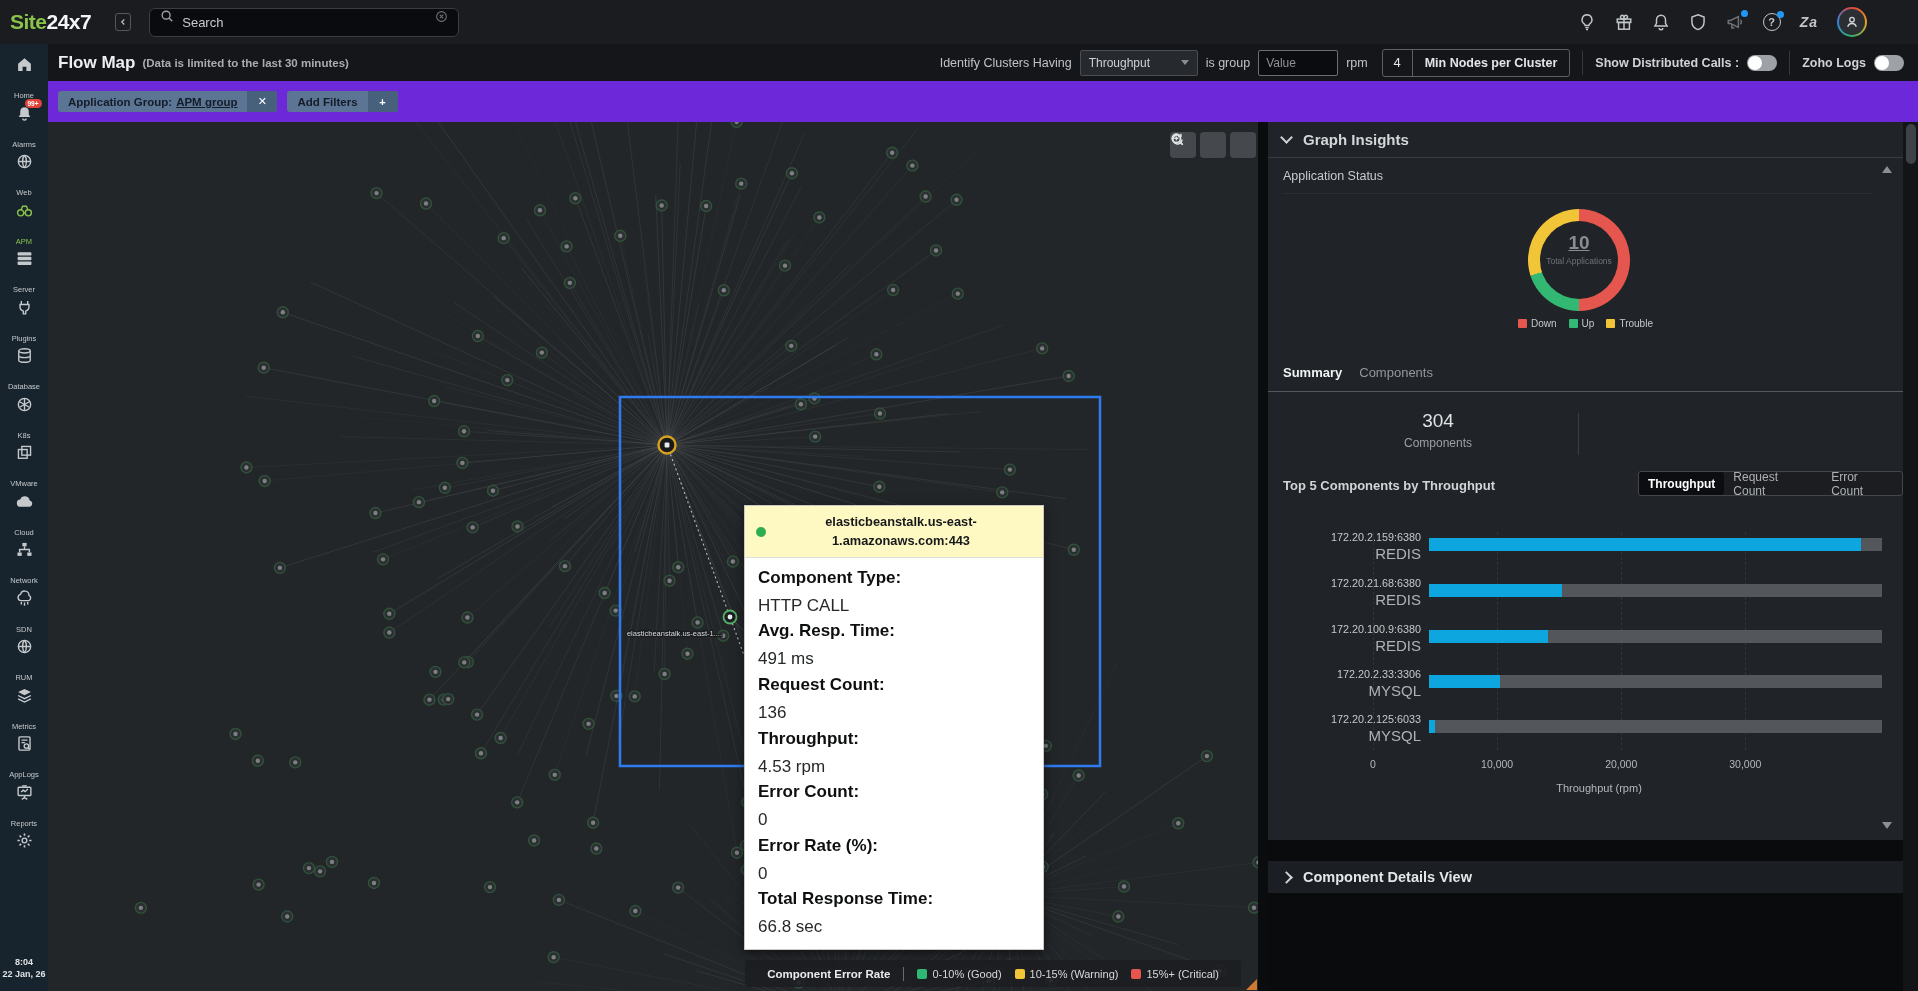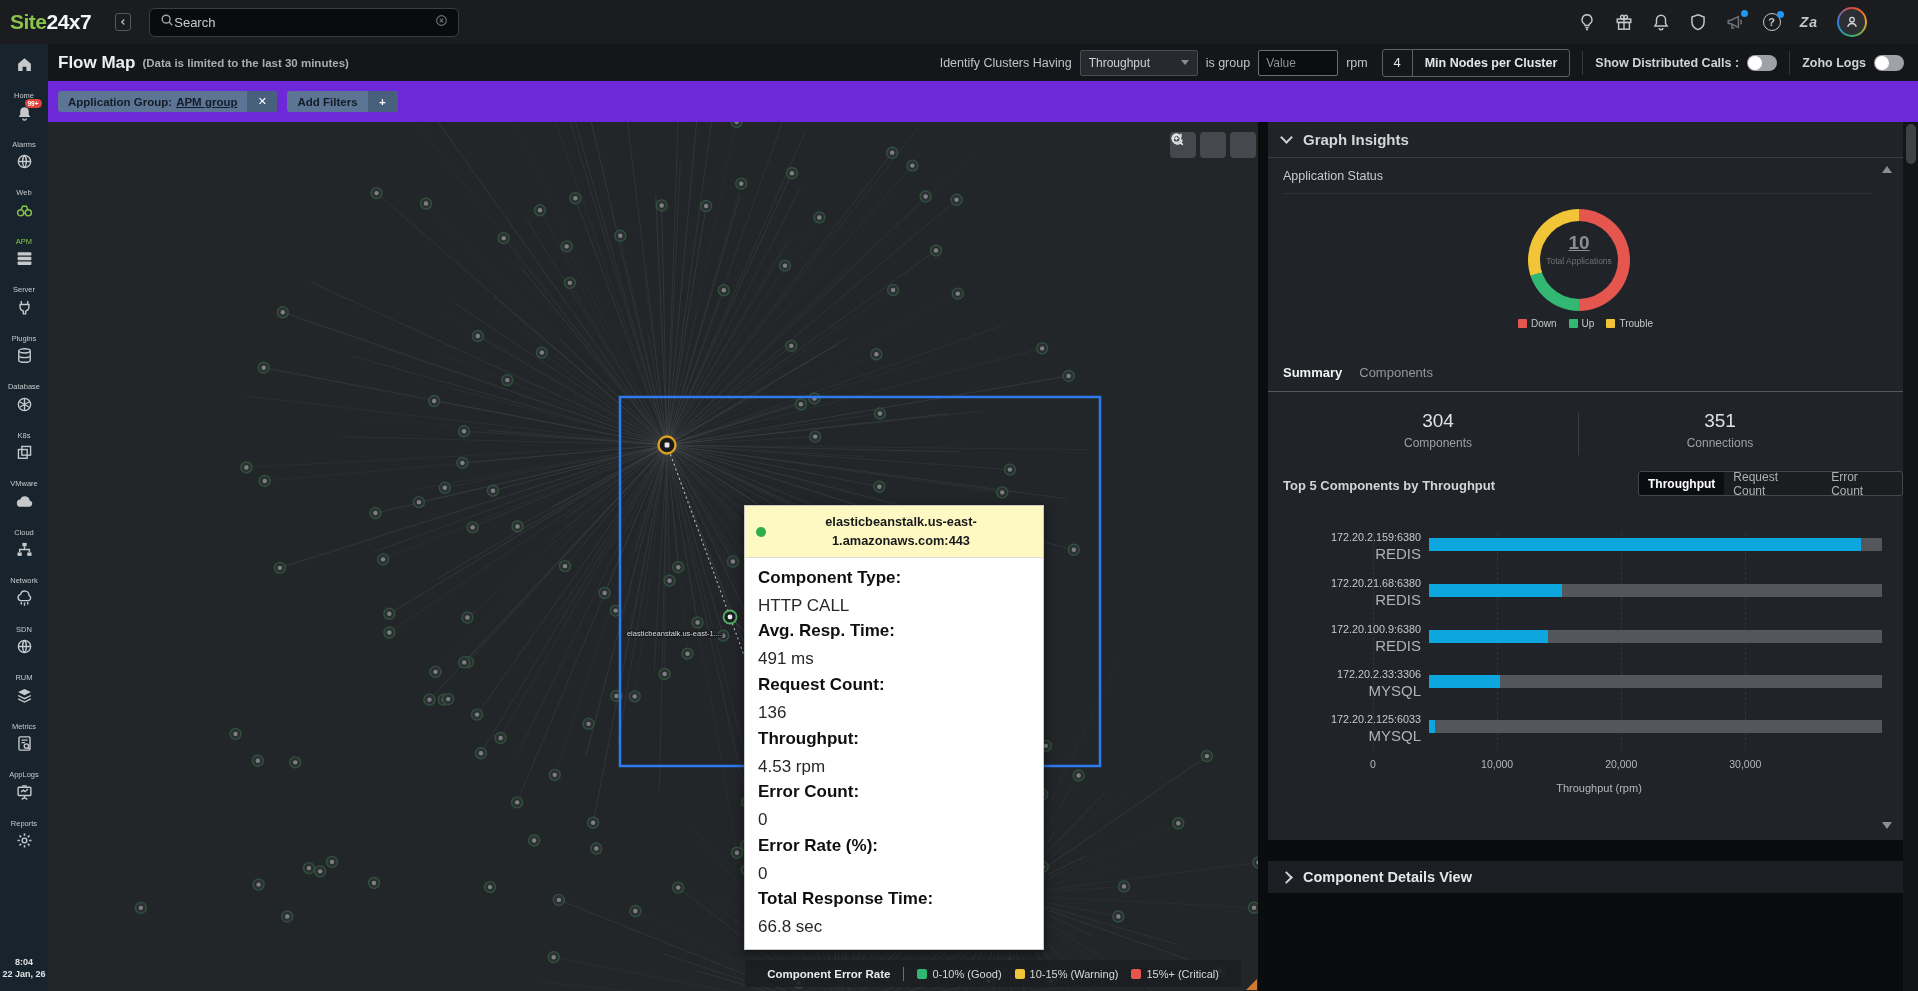--- a/index.html
+++ b/index.html
@@ -8,21 +8,21 @@
   .abs { position:absolute; }
   #stage { position:relative; width:1918px; height:991px; }
 
   
   #topbar { left:0; top:0; width:1918px; height:44px; background:#1a1c20; display:flex; align-items:center; z-index:30; }
   #logo { margin-left:10px; font-size:21px; font-weight:bold; letter-spacing:-0.5px; white-space:nowrap; }
   #logo .lg-green { color:#8bc34a; } #logo .lg-white { color:#f2f4f5; }
   #collapse-btn { margin-left:24px; width:16px; height:18px; border:1px solid #54575b; border-radius:3px;
     color:#b9bcbf; display:flex; align-items:center; justify-content:center; }
   #searchbox { margin-left:18px; width:310px; height:29px; background:#0a0b0e; border:1px solid #3a3d42;
-    border-radius:6px; display:flex; align-items:center; padding:0 10px; }
+    border-radius:6px; display:flex; padding:0 10px; gap:8px; }
   #searchbox input { flex:1; background:transparent; border:none; outline:none; color:#cdd0d3; font-size:13px;
     font-family:inherit; }
   #searchbox input::placeholder { color:#c8cbce; }
   #topbar-right { margin-left:auto; display:flex; align-items:center; gap:19px; padding-right:16px; }
   .tb-icon { position:relative; color:#c3c6c9; display:flex; align-items:center; justify-content:center; }
   .tb-icon.dim { color:#6f7377; }
   .tb-dot { position:absolute; top:-3px; right:-4px; width:7px; height:7px; border-radius:50%; background:#2196f3; }
   #help-icon { width:18px; height:18px; border:1.5px solid #c3c6c9; border-radius:50%; font-size:11px; font-weight:bold; }
   #zia-icon { font-size:14px; font-style:italic; font-weight:bold; letter-spacing:1px; }
   #avatar { width:30px; height:30px; border-radius:50%; background:conic-gradient(#e0443a,#e8a020,#35b36b,#2f80e0,#e0443a);
@@ -1477,24 +1477,20 @@
       <div id="tabs">
         <span id="tab-summary">Summary</span>
         <span id="tab-components">Components</span>
       </div>
       <div id="tabs-rule"></div>
       <div class="stat" style="left:30px;">
         <div class="st-val">304</div>
         <div class="st-lb">Components</div>
       </div>
       <div id="stat-div"></div>
-      <div class="stat" style="left:312px;">
-        <div class="st-val">351</div>
-        <div class="st-lb">Connections</div>
-      </div>
       <div id="top5-title">Top 5 Components by Throughput</div>
       <div id="top5-toggles">
           <span class="t5-tg active">Throughput</span>
           <span class="t5-tg">Request Count</span>
           <span class="t5-tg">Error Count</span>
         </div>
       <div id="chart">
           <div class="gridline" style="left: 105px;"></div>
           <div class="xtick" style="left: 105px;">0</div>
           <div class="gridline" style="left: 229.11px;"></div>

